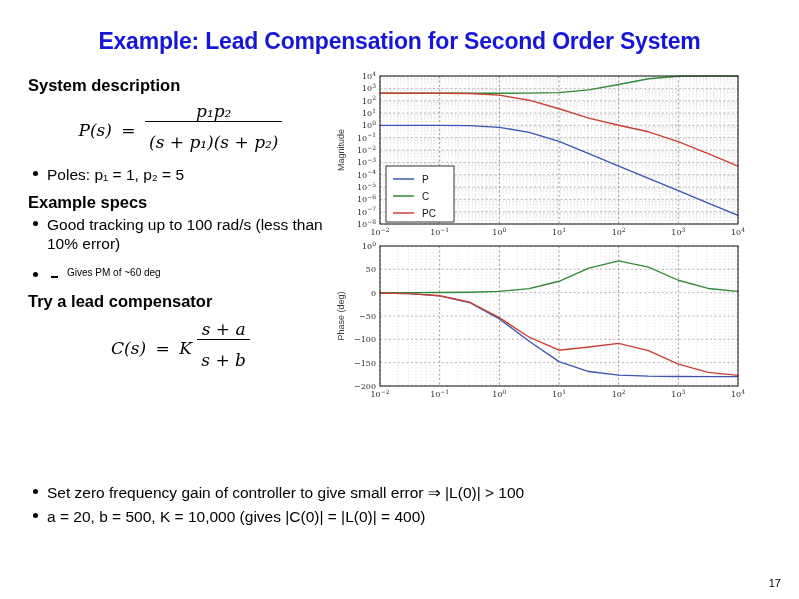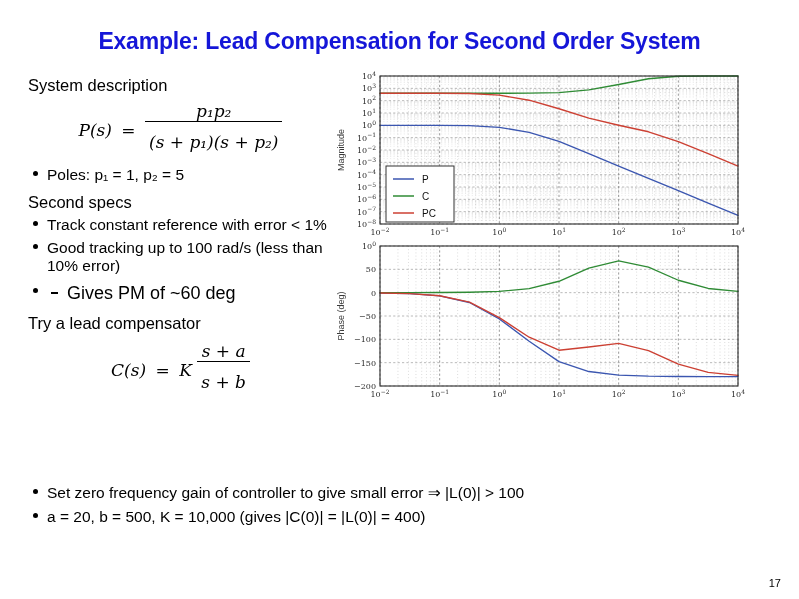--- a/index.html
+++ b/index.html
@@ -8,42 +8,42 @@
     font-family:"Liberation Sans",sans-serif;color:#000;position:relative;
   }
   .slide{position:absolute;inset:0;}
 
   .title{
     position:absolute;left:0;top:28px;width:799px;text-align:center;
     font-size:23px;font-weight:bold;color:#1516d8;letter-spacing:-0.2px;
   }
 
   .leftcol{position:absolute;left:28px;top:76px;width:305px;}
-  .h2{font-size:16.5px;font-weight:normal;margin:0 0 2px 0;line-height:1.15;}
+  .h2{font-size:16.5px;font-weight:bold;margin:0 0 2px 0;line-height:1.15;}
   .eq{font-family:"DejaVu Serif",serif;text-align:center;margin:20px 0 4px 0;}
 
   
   .mi{font-family:"DejaVu Serif",serif;font-style:italic;}
   .mn{font-family:"DejaVu Serif",serif;font-style:normal;}
   .frac{display:inline-block;vertical-align:middle;text-align:center;}
   .frac .num{display:block;padding:0 4px;}
   .frac .den{display:block;border-top:1.4px solid #000;padding:10px 4px;}
 
   ul.b{list-style:none;margin:0;padding:0;}
   ul.b>li{
     position:relative;padding-left:19px;font-size:15.5px;line-height:1.18;
     margin:4px 0 3px 0;
   }
   ul.b>li:before{
     content:"";position:absolute;left:5px;top:5px;width:5px;height:5px;
     border-radius:50%;background:#000;
   }
   ul.sub{list-style:none;margin:2px 0 0 0;padding:0;}
   ul.sub>li{
-    position:relative;padding-left:20px;font-size:18px;line-height:1.15;margin:8px 0;
+    position:relative;padding-left:20px;font-size:10px;line-height:1.15;margin:14px 0;
   }
   ul.sub>li:before{
     content:"";position:absolute;left:4px;top:9px;width:7px;height:2px;background:#000;
   }
 
   .bottom{position:absolute;left:28px;top:478px;width:745px;}
   .bottom ul.b>li{font-size:15.5px;margin:6px 0;}
 
   .pagenum{position:absolute;right:18px;bottom:10px;font-size:11px;color:#000;}
 
@@ -70,24 +70,23 @@
       <span class="frac">
         <span class="num mi">p₁p₂</span>
         <span class="den mi">(s + p₁)(s + p₂)</span>
       </span>
     </div>
 
     <ul class="b">
       <li>Poles: p₁ = 1, p₂ = 5</li>
     </ul>
 
-    <div class="h2" style="margin-top:9px;">Second specs</div>
+    <div class="h2" style="margin-top:9px;">Example specs</div>
 
     <ul class="b">
-      <li>Track constant reference with error &lt; 1%</li>
       <li>Good tracking up to 100 rad/s (less than 10% error)</li>
       <li>
         <ul class="sub">
           <li>Gives PM of ~60 deg</li>
         </ul>
       </li>
     </ul>
 
     <div class="h2" style="margin-top:10px;">Try a lead compensator</div>
 

